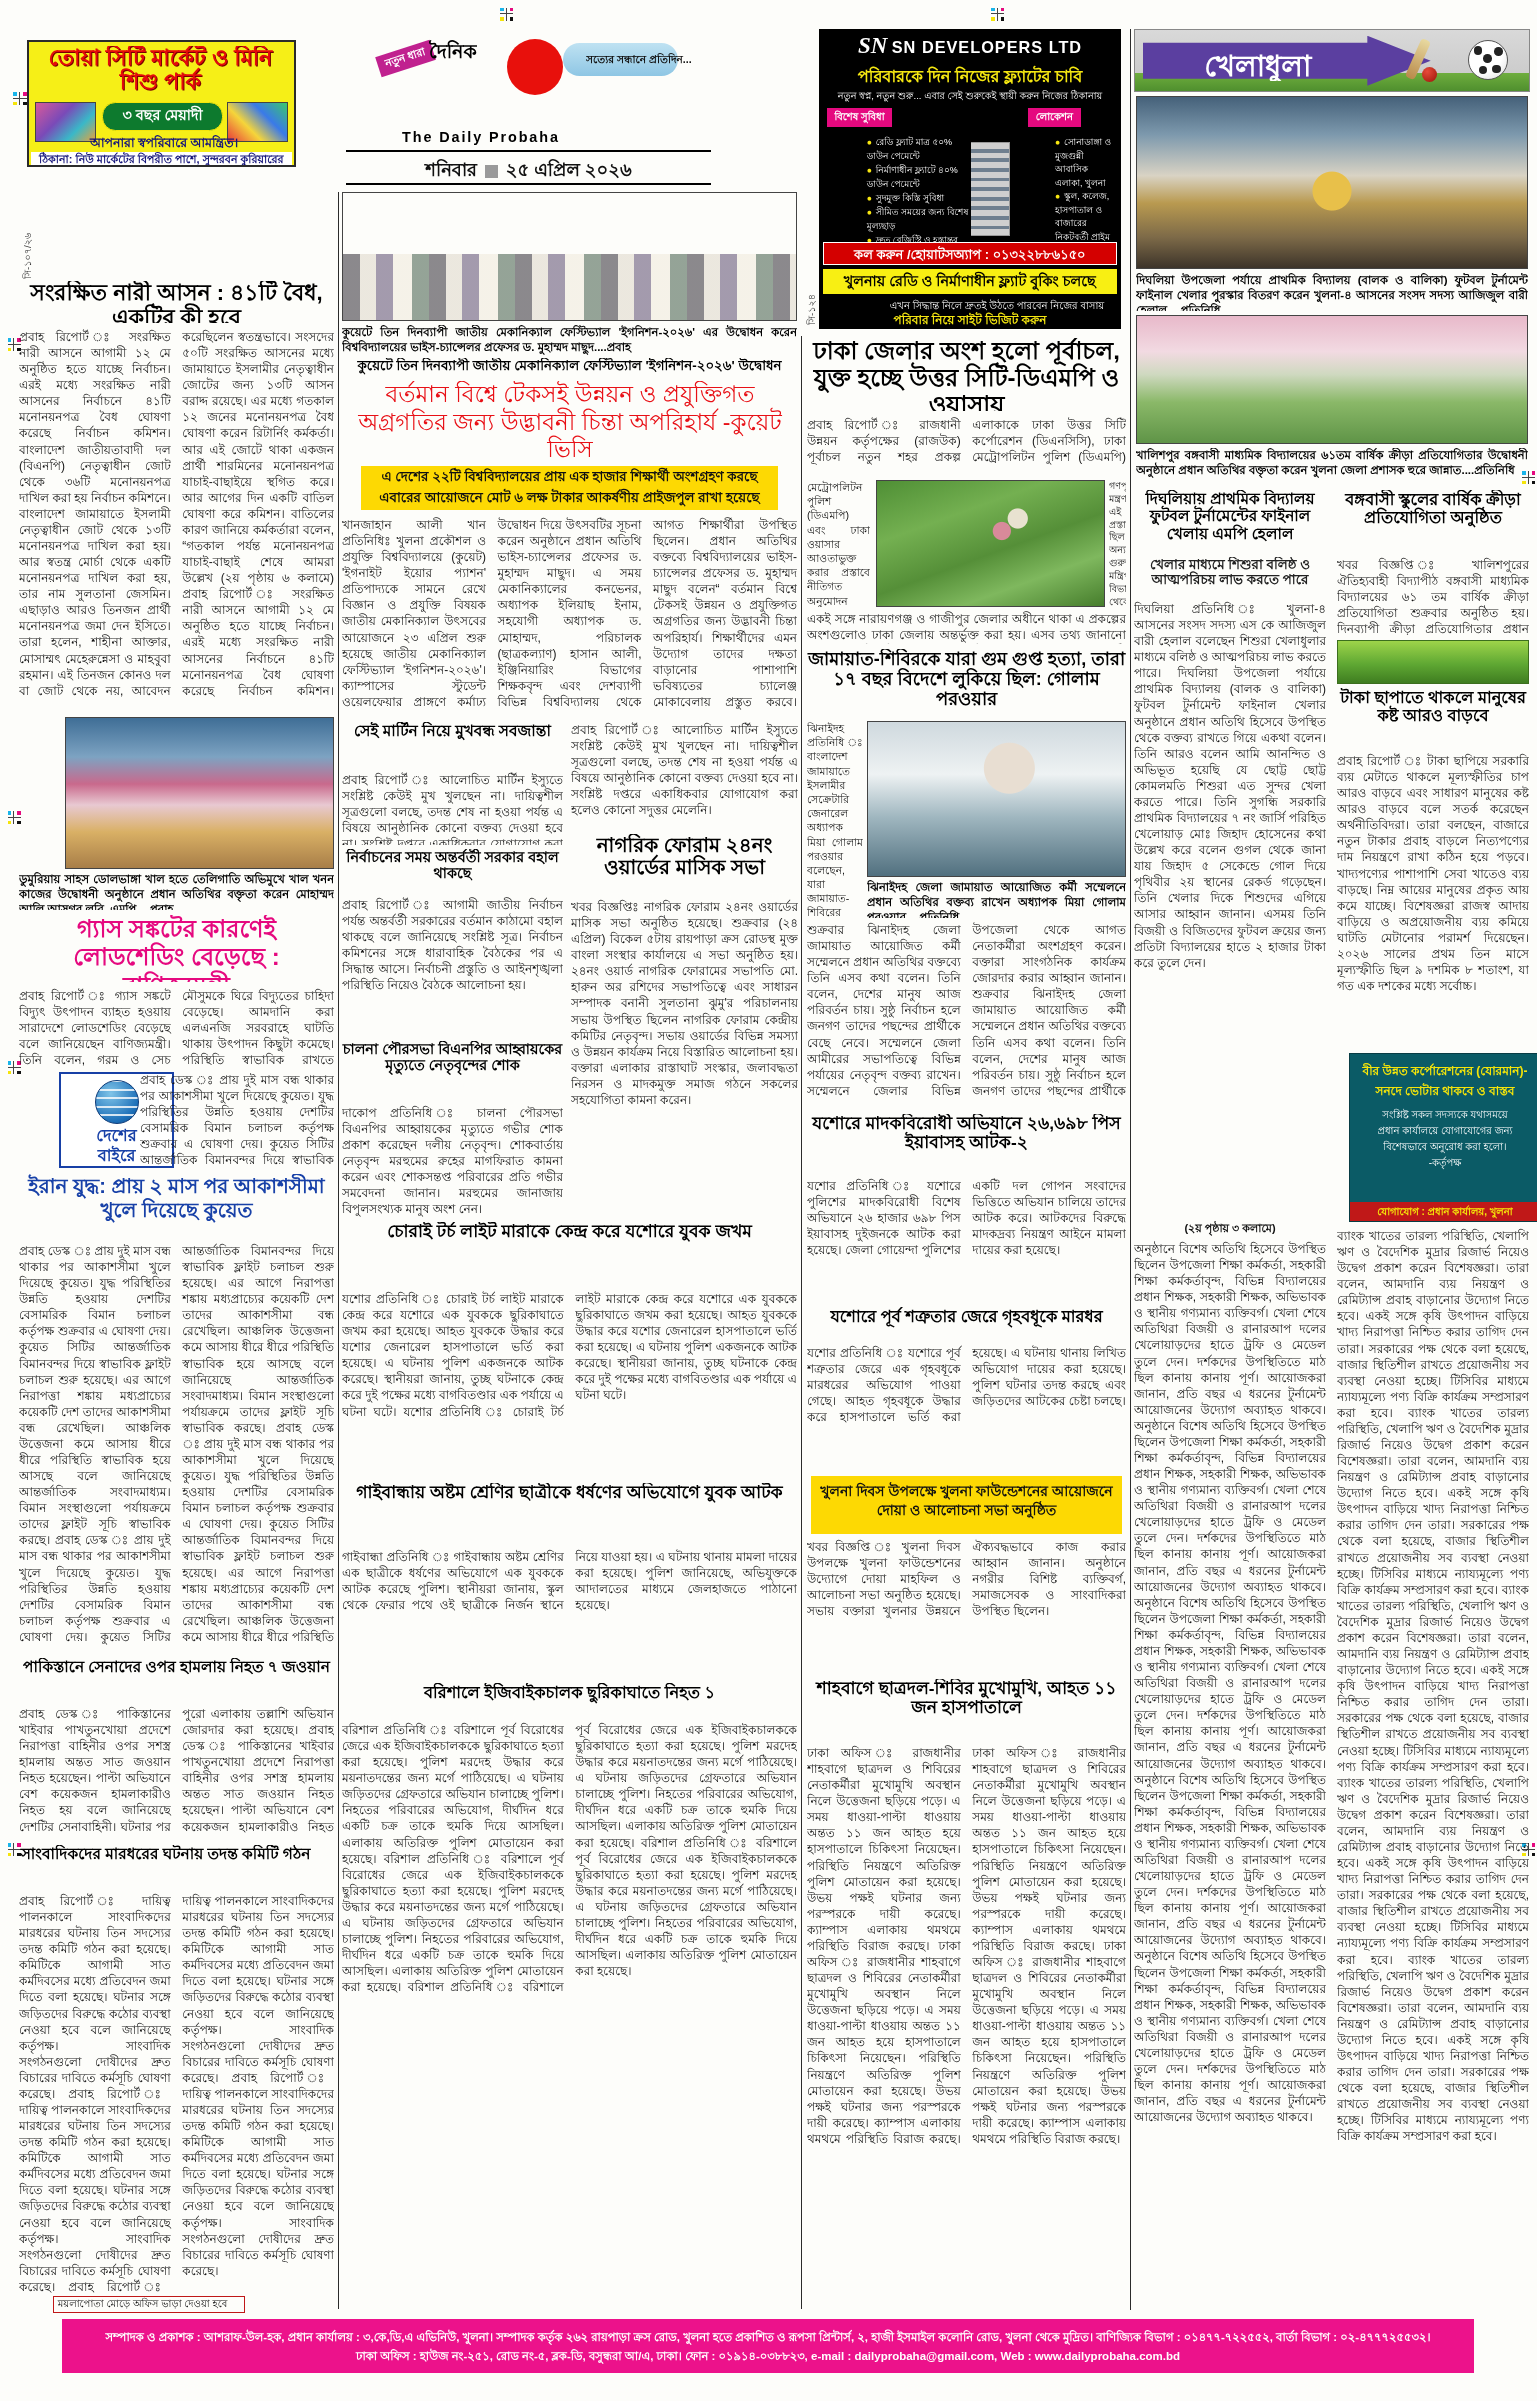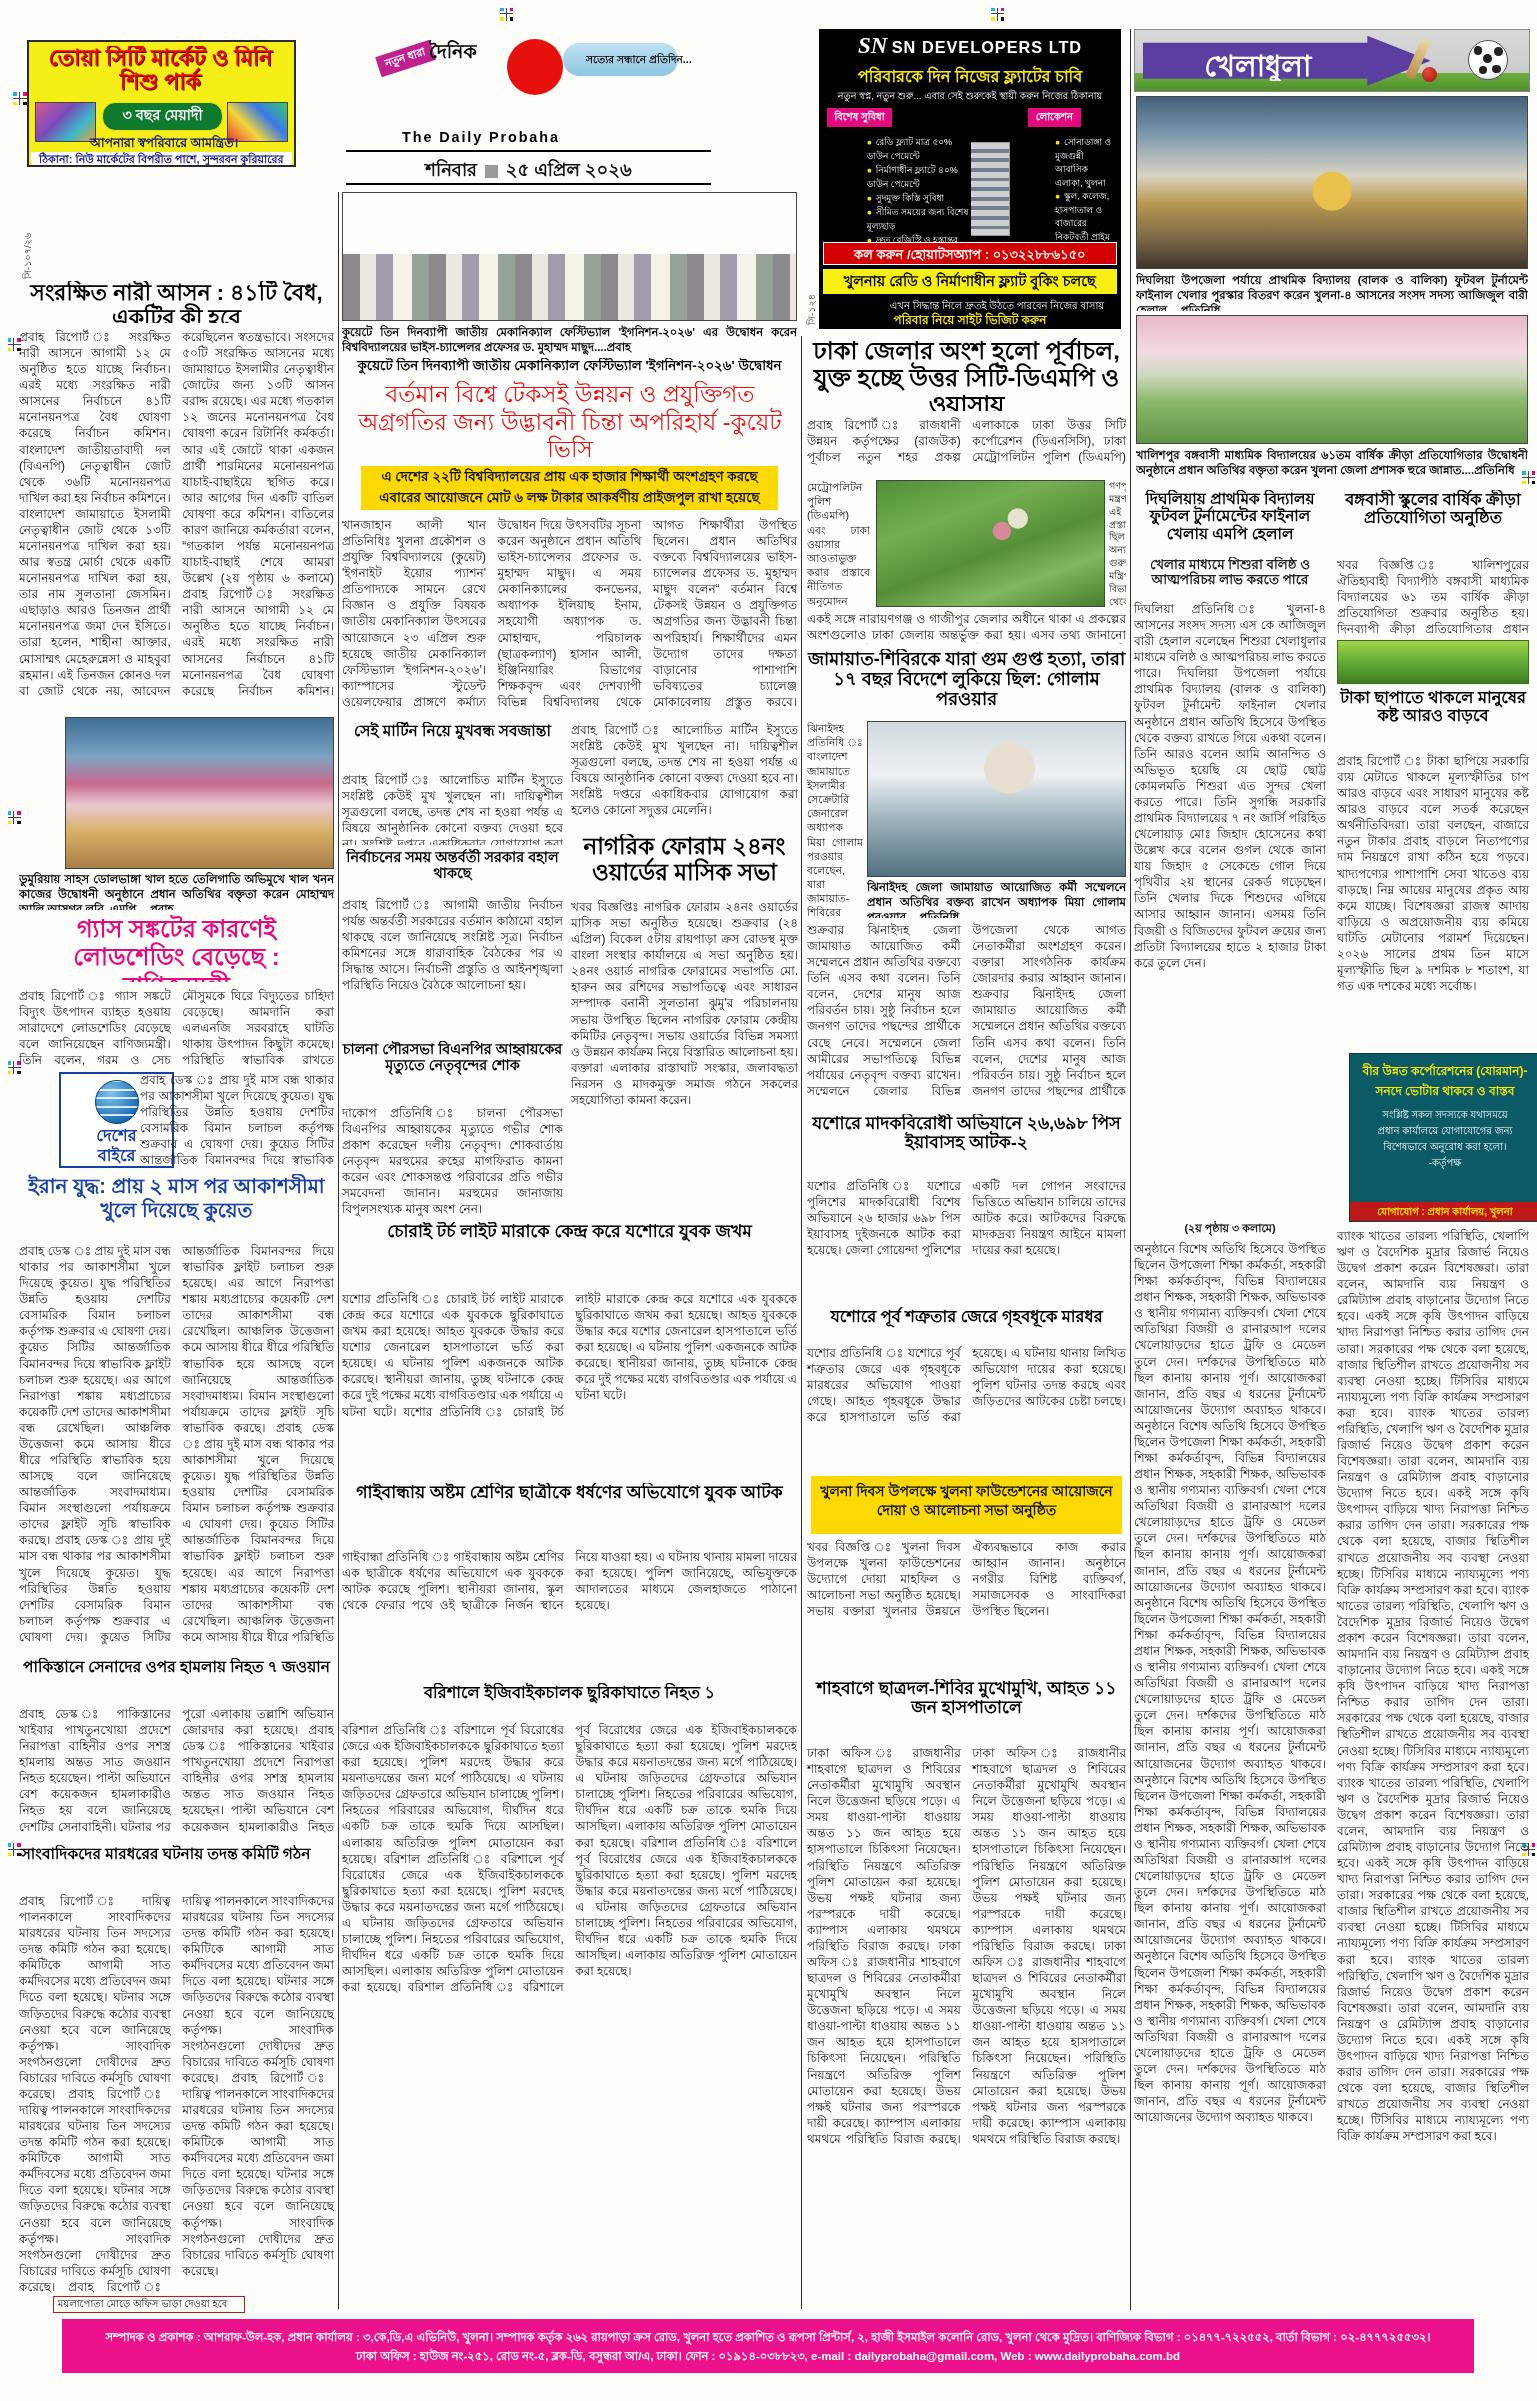--- a/index.html
+++ b/index.html
@@ -270,21 +270,21 @@
 <div class="abs jtext cols3" style="left:342px;top:517px;width:455px;height:200px;">খানজাহান আলী খান প্রতিনিধিঃ খুলনা প্রকৌশল ও প্রযুক্তি বিশ্ববিদ্যালয়ে (কুয়েট) 'ইগনাইট ইয়োর প্যাশন' প্রতিপাদ্যকে সামনে রেখে বিজ্ঞান ও প্রযুক্তি বিষয়ক জাতীয় মেকানিক্যাল উৎসবের আয়োজনে ২৩ এপ্রিল শুরু হয়েছে জাতীয় মেকানিক্যাল ফেস্টিভ্যাল 'ইগনিশন-২০২৬'। ক্যাম্পাসের স্টুডেন্ট ওয়েলফেয়ার প্রাঙ্গণে কর্মাঢ্য উদ্বোধন দিয়ে উৎসবটির সূচনা করেন অনুষ্ঠানে প্রধান অতিথি ভাইস-চ্যান্সেলর প্রফেসর ড. মুহাম্মদ মাছুদ। এ সময় মেকানিক্যালের কনভেনর, অধ্যাপক ইলিয়াছ ইনাম, সহযোগী অধ্যাপক ড. মোহাম্মদ, পরিচালক (ছাত্রকল্যাণ) হাসান আলী, ইঞ্জিনিয়ারিং বিভাগের শিক্ষকবৃন্দ এবং দেশব্যাপী বিভিন্ন বিশ্ববিদ্যালয় থেকে আগত শিক্ষার্থীরা উপস্থিত ছিলেন। প্রধান অতিথির বক্তব্যে বিশ্ববিদ্যালয়ের ভাইস-চ্যান্সেলর প্রফেসর ড. মুহাম্মদ মাছুদ বলেন“ বর্তমান বিশ্বে টেকসই উন্নয়ন ও প্রযুক্তিগত অগ্রগতির জন্য উদ্ভাবনী চিন্তা অপরিহার্য। শিক্ষার্থীদের এমন উদ্যোগ তাদের দক্ষতা বাড়ানোর পাশাপাশি ভবিষ্যতের চ্যালেঞ্জ মোকাবেলায় প্রস্তুত করবে। প্রযুক্তিনির্ভর আধুনিক বিশ্বে মেকানিক্যাল ইঞ্জিনিয়ারিং জ্ঞান, দক্ষতা ও উদ্ভাবনের এক দৃঢ় ভিত্তি। আয়োজনটি সময়োপযোগী এটি তরুণ প্রকৌশলীদের অন্তর্নিহিত সম্ভাবনাকে জাগ্রত করে নতুন কিছু সৃষ্টির অনুপ্রেরণা যোগাবে। এ ধরনের আয়োজন শিক্ষার্থীদের বাস্তবমুখী জ্ঞান অর্জন, (২য় পৃষ্ঠায় ৪ কলামে)</div>
 
 <div class="abs ctr h-main" style="left:342px;top:722px;width:221px;height:46px;font-size:15.4px;">সেই মার্টিন নিয়ে মুখবন্ধ সবজান্তা</div>
 <div class="abs jtext" style="left:342px;top:772px;width:221px;height:73px;">প্রবাহ রিপোর্ট ঃ আলোচিত মার্টিন ইস্যুতে সংশ্লিষ্ট কেউই মুখ খুলছেন না। দায়িত্বশীল সূত্রগুলো বলছে, তদন্ত শেষ না হওয়া পর্যন্ত এ বিষয়ে আনুষ্ঠানিক কোনো বক্তব্য দেওয়া হবে না। সংশ্লিষ্ট দপ্তরে একাধিকবার যোগাযোগ করা হলেও কোনো সদুত্তর মেলেনি।</div>
 <div class="abs ctr h-main" style="left:342px;top:849px;width:221px;height:44px;font-size:14.4px;">নির্বাচনের সময় অন্তর্বর্তী সরকার বহাল থাকছে</div>
 <div class="abs jtext" style="left:342px;top:897px;width:221px;height:140px;">প্রবাহ রিপোর্ট ঃ আগামী জাতীয় নির্বাচন পর্যন্ত অন্তর্বর্তী সরকারের বর্তমান কাঠামো বহাল থাকছে বলে জানিয়েছে সংশ্লিষ্ট সূত্র। নির্বাচন কমিশনের সঙ্গে ধারাবাহিক বৈঠকের পর এ সিদ্ধান্ত আসে। নির্বাচনী প্রস্তুতি ও আইনশৃঙ্খলা পরিস্থিতি নিয়েও বৈঠকে আলোচনা হয়।</div>
 <div class="abs ctr h-main" style="left:342px;top:1041px;width:221px;height:60px;font-size:14.4px;">চালনা পৌরসভা বিএনপির আহ্বায়কের মৃত্যুতে নেতৃবৃন্দের শোক</div>
 <div class="abs jtext" style="left:342px;top:1105px;width:221px;height:115px;">দাকোপ প্রতিনিধি ঃ চালনা পৌরসভা বিএনপির আহ্বায়কের মৃত্যুতে গভীর শোক প্রকাশ করেছেন দলীয় নেতৃবৃন্দ। শোকবার্তায় নেতৃবৃন্দ মরহুমের রুহের মাগফিরাত কামনা করেন এবং শোকসন্তপ্ত পরিবারের প্রতি গভীর সমবেদনা জানান। মরহুমের জানাজায় বিপুলসংখ্যক মানুষ অংশ নেন।</div>
 
 <div class="abs jtext" style="left:571px;top:722px;width:227px;height:108px;">প্রবাহ রিপোর্ট ঃ আলোচিত মার্টিন ইস্যুতে সংশ্লিষ্ট কেউই মুখ খুলছেন না। দায়িত্বশীল সূত্রগুলো বলছে, তদন্ত শেষ না হওয়া পর্যন্ত এ বিষয়ে আনুষ্ঠানিক কোনো বক্তব্য দেওয়া হবে না। সংশ্লিষ্ট দপ্তরে একাধিকবার যোগাযোগ করা হলেও কোনো সদুত্তর মেলেনি।</div>
-<div class="abs ctr h-main" style="left:571px;top:834px;width:227px;height:61px;font-size:23px;">নাগরিক ফোরাম ২৪নং ওয়ার্ডের মাসিক সভা</div>
+<div class="abs ctr h-main" style="left:571px;top:834px;width:227px;height:61px;font-size:20px;">নাগরিক ফোরাম ২৪নং ওয়ার্ডের মাসিক সভা</div>
 <div class="abs jtext" style="left:571px;top:899px;width:227px;height:321px;">খবর বিজ্ঞপ্তিঃ নাগরিক ফোরাম ২৪নং ওয়ার্ডের মাসিক সভা অনুষ্ঠিত হয়েছে। শুক্রবার (২৪ এপ্রিল) বিকেল ৫টায় রায়পাড়া ক্রস রোডস্থ মুক্ত বাংলা সংস্থার কার্যালয়ে এ সভা অনুষ্ঠিত হয়। ২৪নং ওয়ার্ড নাগরিক ফোরামের সভাপতি মো. হারুন অর রশিদের সভাপতিত্বে এবং সাধারন সম্পাদক বনানী সুলতানা ঝুমু'র পরিচালনায় সভায় উপস্থিত ছিলেন নাগরিক ফোরাম কেন্দ্রীয় কমিটির নেতৃবৃন্দ। সভায় ওয়ার্ডের বিভিন্ন সমস্যা ও উন্নয়ন কার্যক্রম নিয়ে বিস্তারিত আলোচনা হয়। বক্তারা এলাকার রাস্তাঘাট সংস্কার, জলাবদ্ধতা নিরসন ও মাদকমুক্ত সমাজ গঠনে সকলের সহযোগিতা কামনা করেন।</div>
 
 <div class="abs ctr h-main" style="left:342px;top:1222px;width:455px;height:60px;font-size:17.3px;">চোরাই টর্চ লাইট মারাকে কেন্দ্র করে যশোরে যুবক জখম</div>
 <div class="abs jtext cols2" style="left:342px;top:1291px;width:455px;height:186px;">যশোর প্রতিনিধি ঃ চোরাই টর্চ লাইট মারাকে কেন্দ্র করে যশোরে এক যুবককে ছুরিকাঘাতে জখম করা হয়েছে। আহত যুবককে উদ্ধার করে যশোর জেনারেল হাসপাতালে ভর্তি করা হয়েছে। এ ঘটনায় পুলিশ একজনকে আটক করেছে। স্থানীয়রা জানায়, তুচ্ছ ঘটনাকে কেন্দ্র করে দুই পক্ষের মধ্যে বাগবিতণ্ডার এক পর্যায়ে এ ঘটনা ঘটে। যশোর প্রতিনিধি ঃ চোরাই টর্চ লাইট মারাকে কেন্দ্র করে যশোরে এক যুবককে ছুরিকাঘাতে জখম করা হয়েছে। আহত যুবককে উদ্ধার করে যশোর জেনারেল হাসপাতালে ভর্তি করা হয়েছে। এ ঘটনায় পুলিশ একজনকে আটক করেছে। স্থানীয়রা জানায়, তুচ্ছ ঘটনাকে কেন্দ্র করে দুই পক্ষের মধ্যে বাগবিতণ্ডার এক পর্যায়ে এ ঘটনা ঘটে।</div>
 <div class="abs ctr h-main" style="left:342px;top:1483px;width:455px;height:60px;font-size:17.3px;">গাইবান্ধায় অষ্টম শ্রেণির ছাত্রীকে ধর্ষণের অভিযোগে যুবক আটক</div>
 <div class="abs jtext cols2" style="left:342px;top:1549px;width:455px;height:129px;">গাইবান্ধা প্রতিনিধি ঃ গাইবান্ধায় অষ্টম শ্রেণির এক ছাত্রীকে ধর্ষণের অভিযোগে এক যুবককে আটক করেছে পুলিশ। স্থানীয়রা জানায়, স্কুল থেকে ফেরার পথে ওই ছাত্রীকে নির্জন স্থানে নিয়ে যাওয়া হয়। এ ঘটনায় থানায় মামলা দায়ের করা হয়েছে। পুলিশ জানিয়েছে, অভিযুক্তকে আদালতের মাধ্যমে জেলহাজতে পাঠানো হয়েছে।</div>
 <div class="abs ctr h-main" style="left:342px;top:1683px;width:455px;height:33px;font-size:16.3px;">বরিশালে ইজিবাইকচালক ছুরিকাঘাতে নিহত ১</div>
 <div class="abs jtext cols2" style="left:342px;top:1722px;width:455px;height:584px;">বরিশাল প্রতিনিধি ঃ বরিশালে পূর্ব বিরোধের জেরে এক ইজিবাইকচালককে ছুরিকাঘাতে হত্যা করা হয়েছে। পুলিশ মরদেহ উদ্ধার করে ময়নাতদন্তের জন্য মর্গে পাঠিয়েছে। এ ঘটনায় জড়িতদের গ্রেফতারে অভিযান চালাচ্ছে পুলিশ। নিহতের পরিবারের অভিযোগ, দীর্ঘদিন ধরে একটি চক্র তাকে হুমকি দিয়ে আসছিল। এলাকায় অতিরিক্ত পুলিশ মোতায়েন করা হয়েছে। বরিশাল প্রতিনিধি ঃ বরিশালে পূর্ব বিরোধের জেরে এক ইজিবাইকচালককে ছুরিকাঘাতে হত্যা করা হয়েছে। পুলিশ মরদেহ উদ্ধার করে ময়নাতদন্তের জন্য মর্গে পাঠিয়েছে। এ ঘটনায় জড়িতদের গ্রেফতারে অভিযান চালাচ্ছে পুলিশ। নিহতের পরিবারের অভিযোগ, দীর্ঘদিন ধরে একটি চক্র তাকে হুমকি দিয়ে আসছিল। এলাকায় অতিরিক্ত পুলিশ মোতায়েন করা হয়েছে। বরিশাল প্রতিনিধি ঃ বরিশালে পূর্ব বিরোধের জেরে এক ইজিবাইকচালককে ছুরিকাঘাতে হত্যা করা হয়েছে। পুলিশ মরদেহ উদ্ধার করে ময়নাতদন্তের জন্য মর্গে পাঠিয়েছে। এ ঘটনায় জড়িতদের গ্রেফতারে অভিযান চালাচ্ছে পুলিশ। নিহতের পরিবারের অভিযোগ, দীর্ঘদিন ধরে একটি চক্র তাকে হুমকি দিয়ে আসছিল। এলাকায় অতিরিক্ত পুলিশ মোতায়েন করা হয়েছে। বরিশাল প্রতিনিধি ঃ বরিশালে পূর্ব বিরোধের জেরে এক ইজিবাইকচালককে ছুরিকাঘাতে হত্যা করা হয়েছে। পুলিশ মরদেহ উদ্ধার করে ময়নাতদন্তের জন্য মর্গে পাঠিয়েছে। এ ঘটনায় জড়িতদের গ্রেফতারে অভিযান চালাচ্ছে পুলিশ। নিহতের পরিবারের অভিযোগ, দীর্ঘদিন ধরে একটি চক্র তাকে হুমকি দিয়ে আসছিল। এলাকায় অতিরিক্ত পুলিশ মোতায়েন করা হয়েছে।</div>
 
 <div class="abs ctr h-main" style="left:807px;top:338px;width:319px;height:73px;font-size:24px;">ঢাকা জেলার অংশ হলো পূর্বাচল, যুক্ত হচ্ছে উত্তর সিটি-ডিএমপি ও ওয়াসায়</div>

